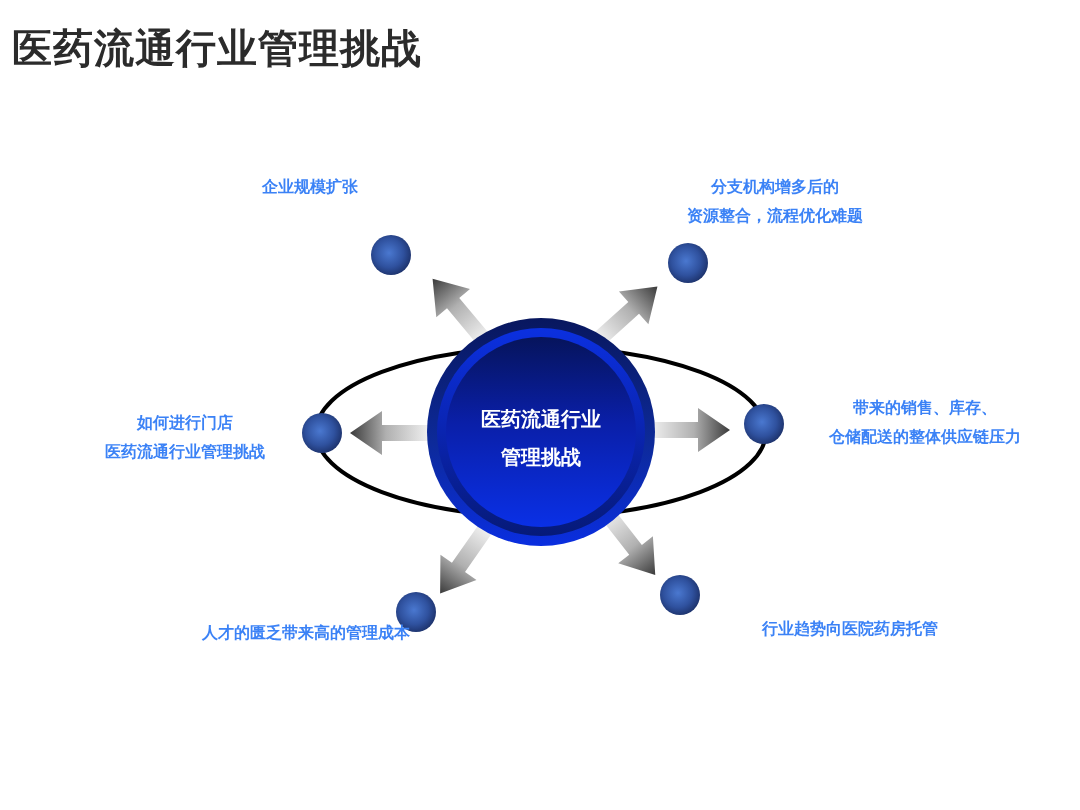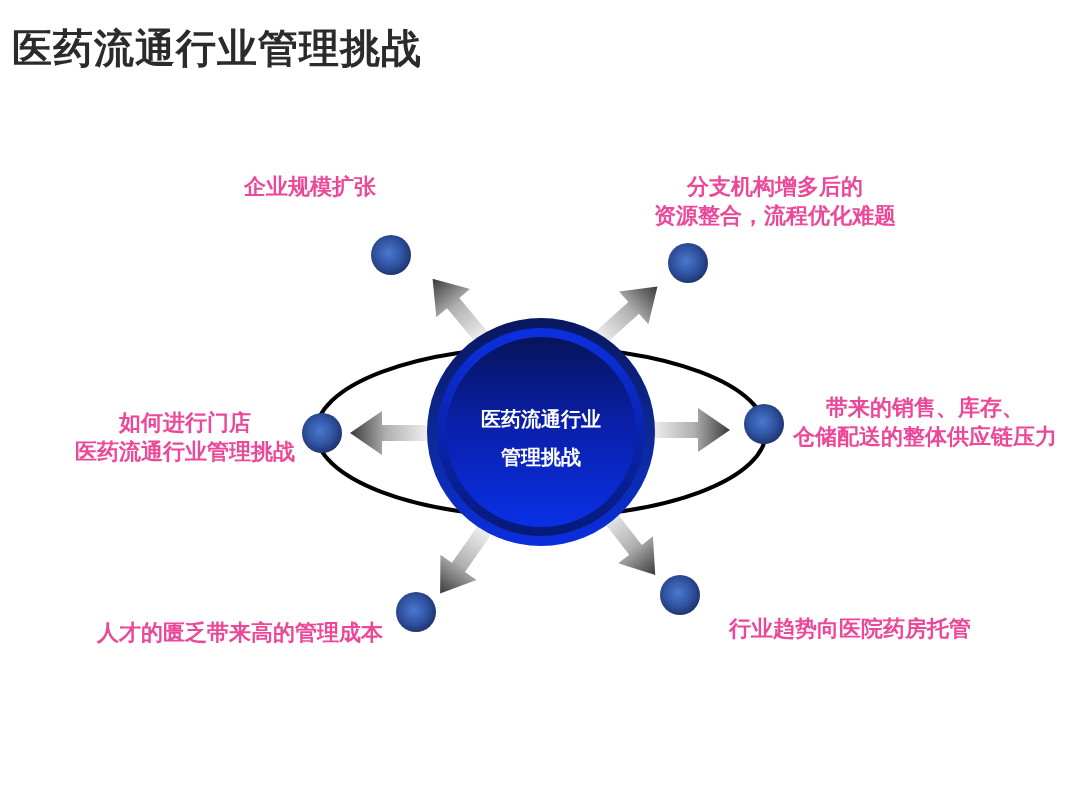--- a/index.html
+++ b/index.html
@@ -1,21 +1,21 @@
 <!DOCTYPE html>
 <html><head>
 <meta charset="utf-8">
 <style>
   html, body { margin: 0; padding: 0; background: #ffffff; }
   body { width: 1080px; height: 810px; position: relative; overflow: hidden;
          font-family: "DejaVu Sans", "Liberation Sans", sans-serif; }
   .title { position: absolute; left: 12px; top: 22px; font-size: 40px; font-weight: bold;
            color: #2b2b2b; letter-spacing: 1px; line-height: 52px; white-space: nowrap; }
   svg.diagram { position: absolute; left: 0; top: 0; }
-  .label { position: absolute; font-size: 22px; font-weight: bold; color: #ec4899;
+  .label { position: absolute; font-size: 16px; font-weight: bold; color: #3b82f6;
            text-align: center; line-height: 29px; white-space: nowrap; }
   .center-text { position: absolute; left: 428px; top: 400px; width: 226px; text-align: center;
                  color: #ffffff; font-size: 20px; font-weight: bold; line-height: 38px;
                  white-space: nowrap; letter-spacing: 0px; }
 </style>
 </head>
 <body>
 
 <div class="title">医药流通行业管理挑战</div>
 
@@ -104,19 +104,19 @@
 <div class="label" style="left:70px; top:408px; width:230px;">
   <div>如何进行门店</div>
   <div>医药流通行业管理挑战</div>
 </div>
 
 <div class="label" style="left:770px; top:393px; width:310px;">
   <div>带来的销售、库存、</div>
   <div>仓储配送的整体供应链压力</div>
 </div>
 
-<div class="label" style="left:70px; top:618px; width:340px;">
+<div class="label" style="left:70px; top:618px; width:340px;text-align:right;">
   <div>人才的匮乏带来高的管理成本</div>
 </div>
 
 <div class="label" style="left:640px; top:614px; width:420px;text-align:center;">
   <div>行业趋势向医院药房托管</div>
 </div>
 
 </body></html>

